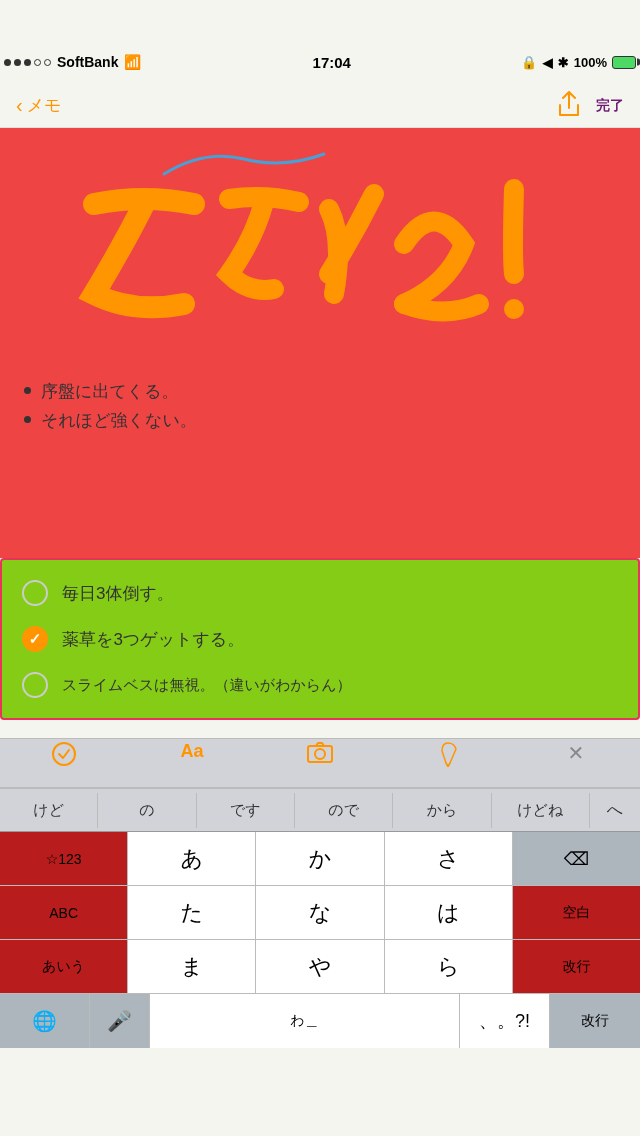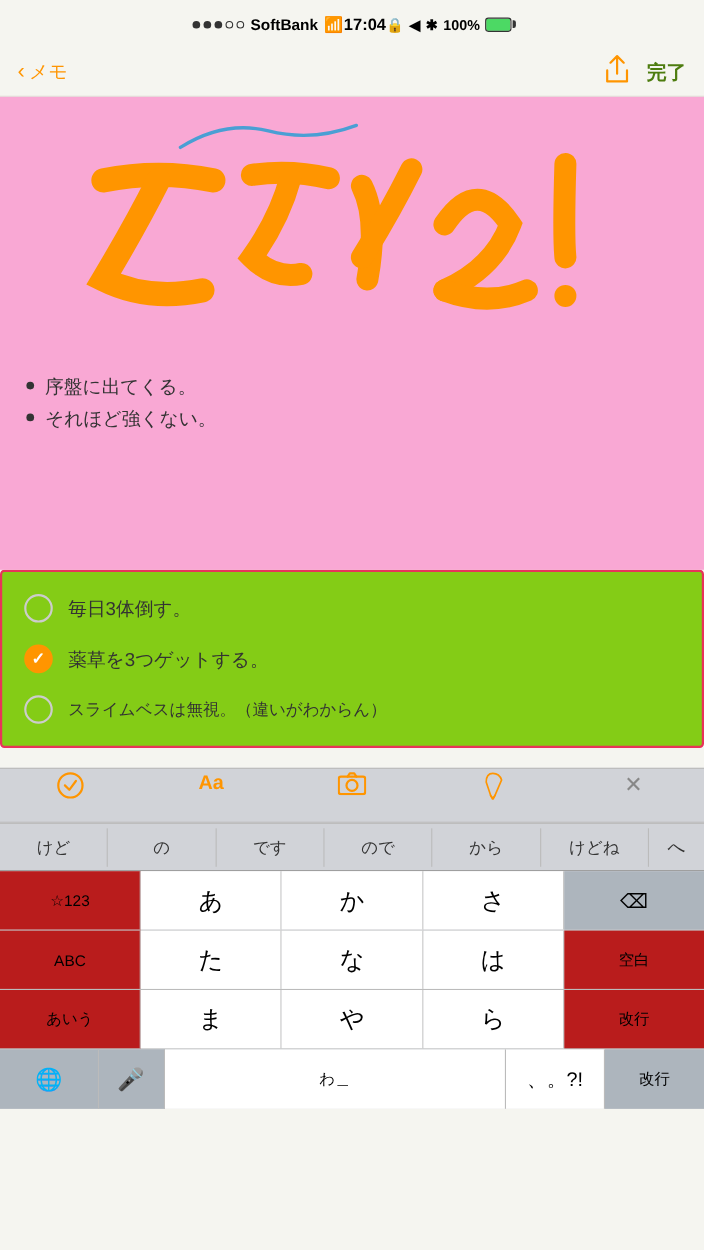--- a/index.html
+++ b/index.html
@@ -12,24 +12,25 @@
       background: #f5f5f0;
     }
 
     
     .status-bar {
       width: 100%;
       height: 44px;
       background: #f5f5f0;
       display: flex;
       align-items: center;
-      justify-content: center;
-      padding: 0 16px;
+      justify-content: space-between;
+      padding: 0 4px;
       font-size: 14px;
       font-weight: 600;
+      margin-top: 40px;
     }
     .status-left { display: flex; align-items: center; gap: 6px; }
     .status-dots { display: flex; gap: 3px; }
     .dot { width: 7px; height: 7px; border-radius: 50%; background: #333; }
     .dot.empty { background: transparent; border: 1.5px solid #333; }
     .status-center { font-size: 15px; font-weight: 600; color: #000; }
     .status-right { display: flex; align-items: center; gap: 5px; font-size: 13px; }
 
     
     .nav-bar {
@@ -45,31 +46,31 @@
     .nav-back {
       display: flex;
       align-items: center;
       gap: 4px;
       color: #ff9500;
       font-size: 17px;
       cursor: pointer;
     }
     .nav-right { display: flex; align-items: center; gap: 16px; }
     .nav-share, .nav-done {
-      color: #4d7c0f;
-      font-size: 18px;
+      color: #701a75;
+      font-size: 14px;
       cursor: pointer;
     }
     .nav-done { font-weight: 600; }
 
     
     .note-content {
       width: 100%;
       height: 430px;
-      background: #f9a8d4;
+      background: #ef4444;
       padding: 16px 24px;
       overflow: hidden;
       position: relative;
     }
 
     
     .handwriting-area {
       width: 100%;
       height: 220px;
       position: relative;

